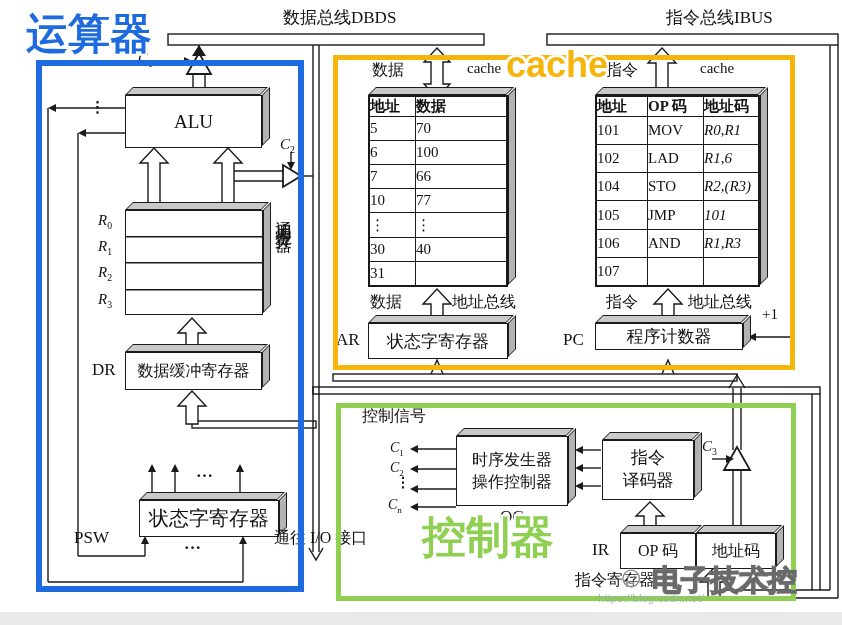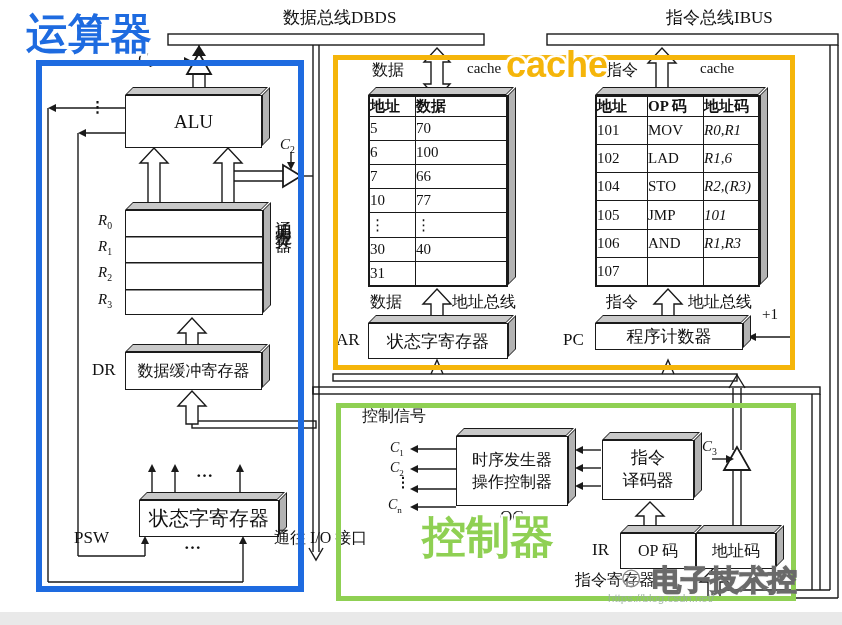--- a/index.html
+++ b/index.html
@@ -49,21 +49,21 @@
   sub { font-size:0.65em; }
   
   .frame { position:absolute; box-sizing:border-box; z-index:4; pointer-events:none; border-style:solid; }
   .big { position:absolute; z-index:6; font-family:"Liberation Sans",sans-serif; font-weight:bold;
     text-shadow:-2px -2px 0 #fff, 2px -2px 0 #fff, -2px 2px 0 #fff, 2px 2px 0 #fff, 0 0 5px #fff; }
   
   .wm { position:absolute; z-index:7; font-family:"Liberation Sans",sans-serif; }
   .wm-brand { font-weight:bold; font-size:29px; color:#ffffff;
     -webkit-text-stroke:1.3px #6a6a6a; text-shadow:0 0 2px rgba(120,120,120,.6); }
   .wm-face { font-size:30px; color:#8a8a8a; text-shadow:0 0 2px #fff; }
-  .wm-url { font-size:11.5px; color:rgba(150,175,155,0.85);margin-left:10px; }
+  .wm-url { font-size:11.5px; color:rgba(150,175,155,0.85); }
   .strip { position:absolute; left:0; top:612px; width:842px; height:13px; background:#e9e9e9; z-index:0; }
 </style>
 </head>
 <body>
 
 <div id="stage">
 
   <div class="strip"></div>
 
   <svg class="wires" width="842" height="625" viewBox="0 0 842 625">

